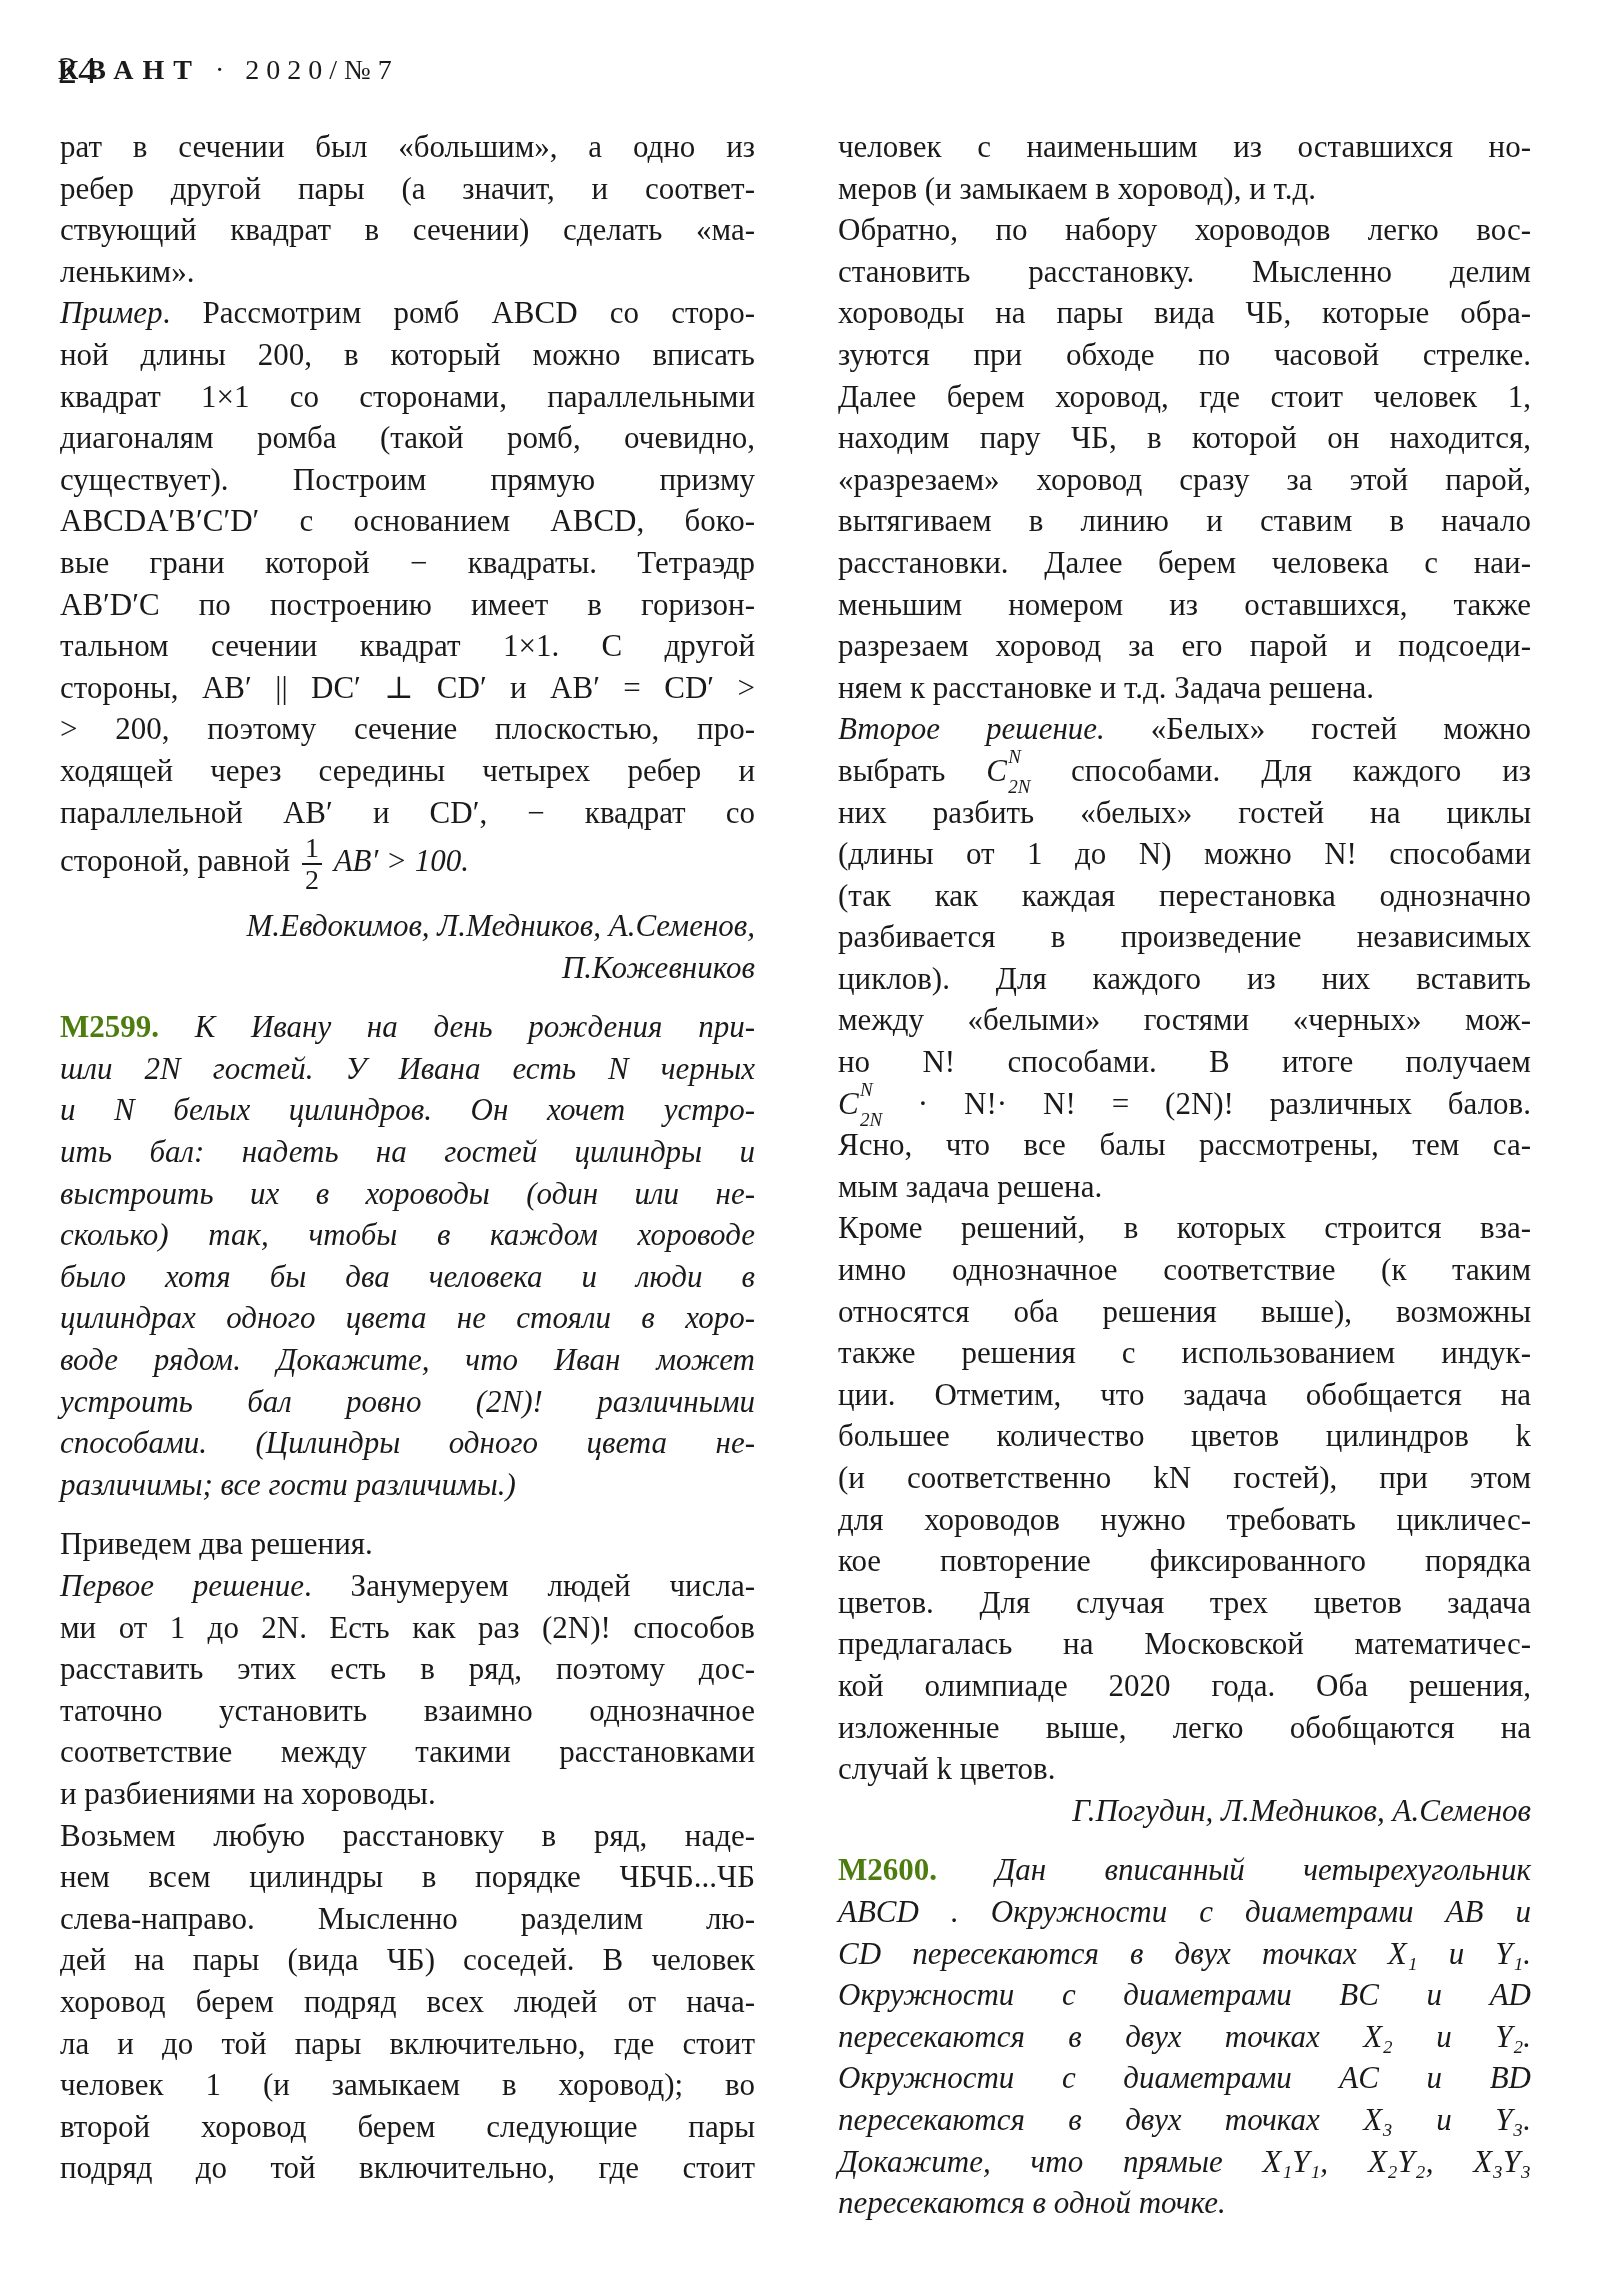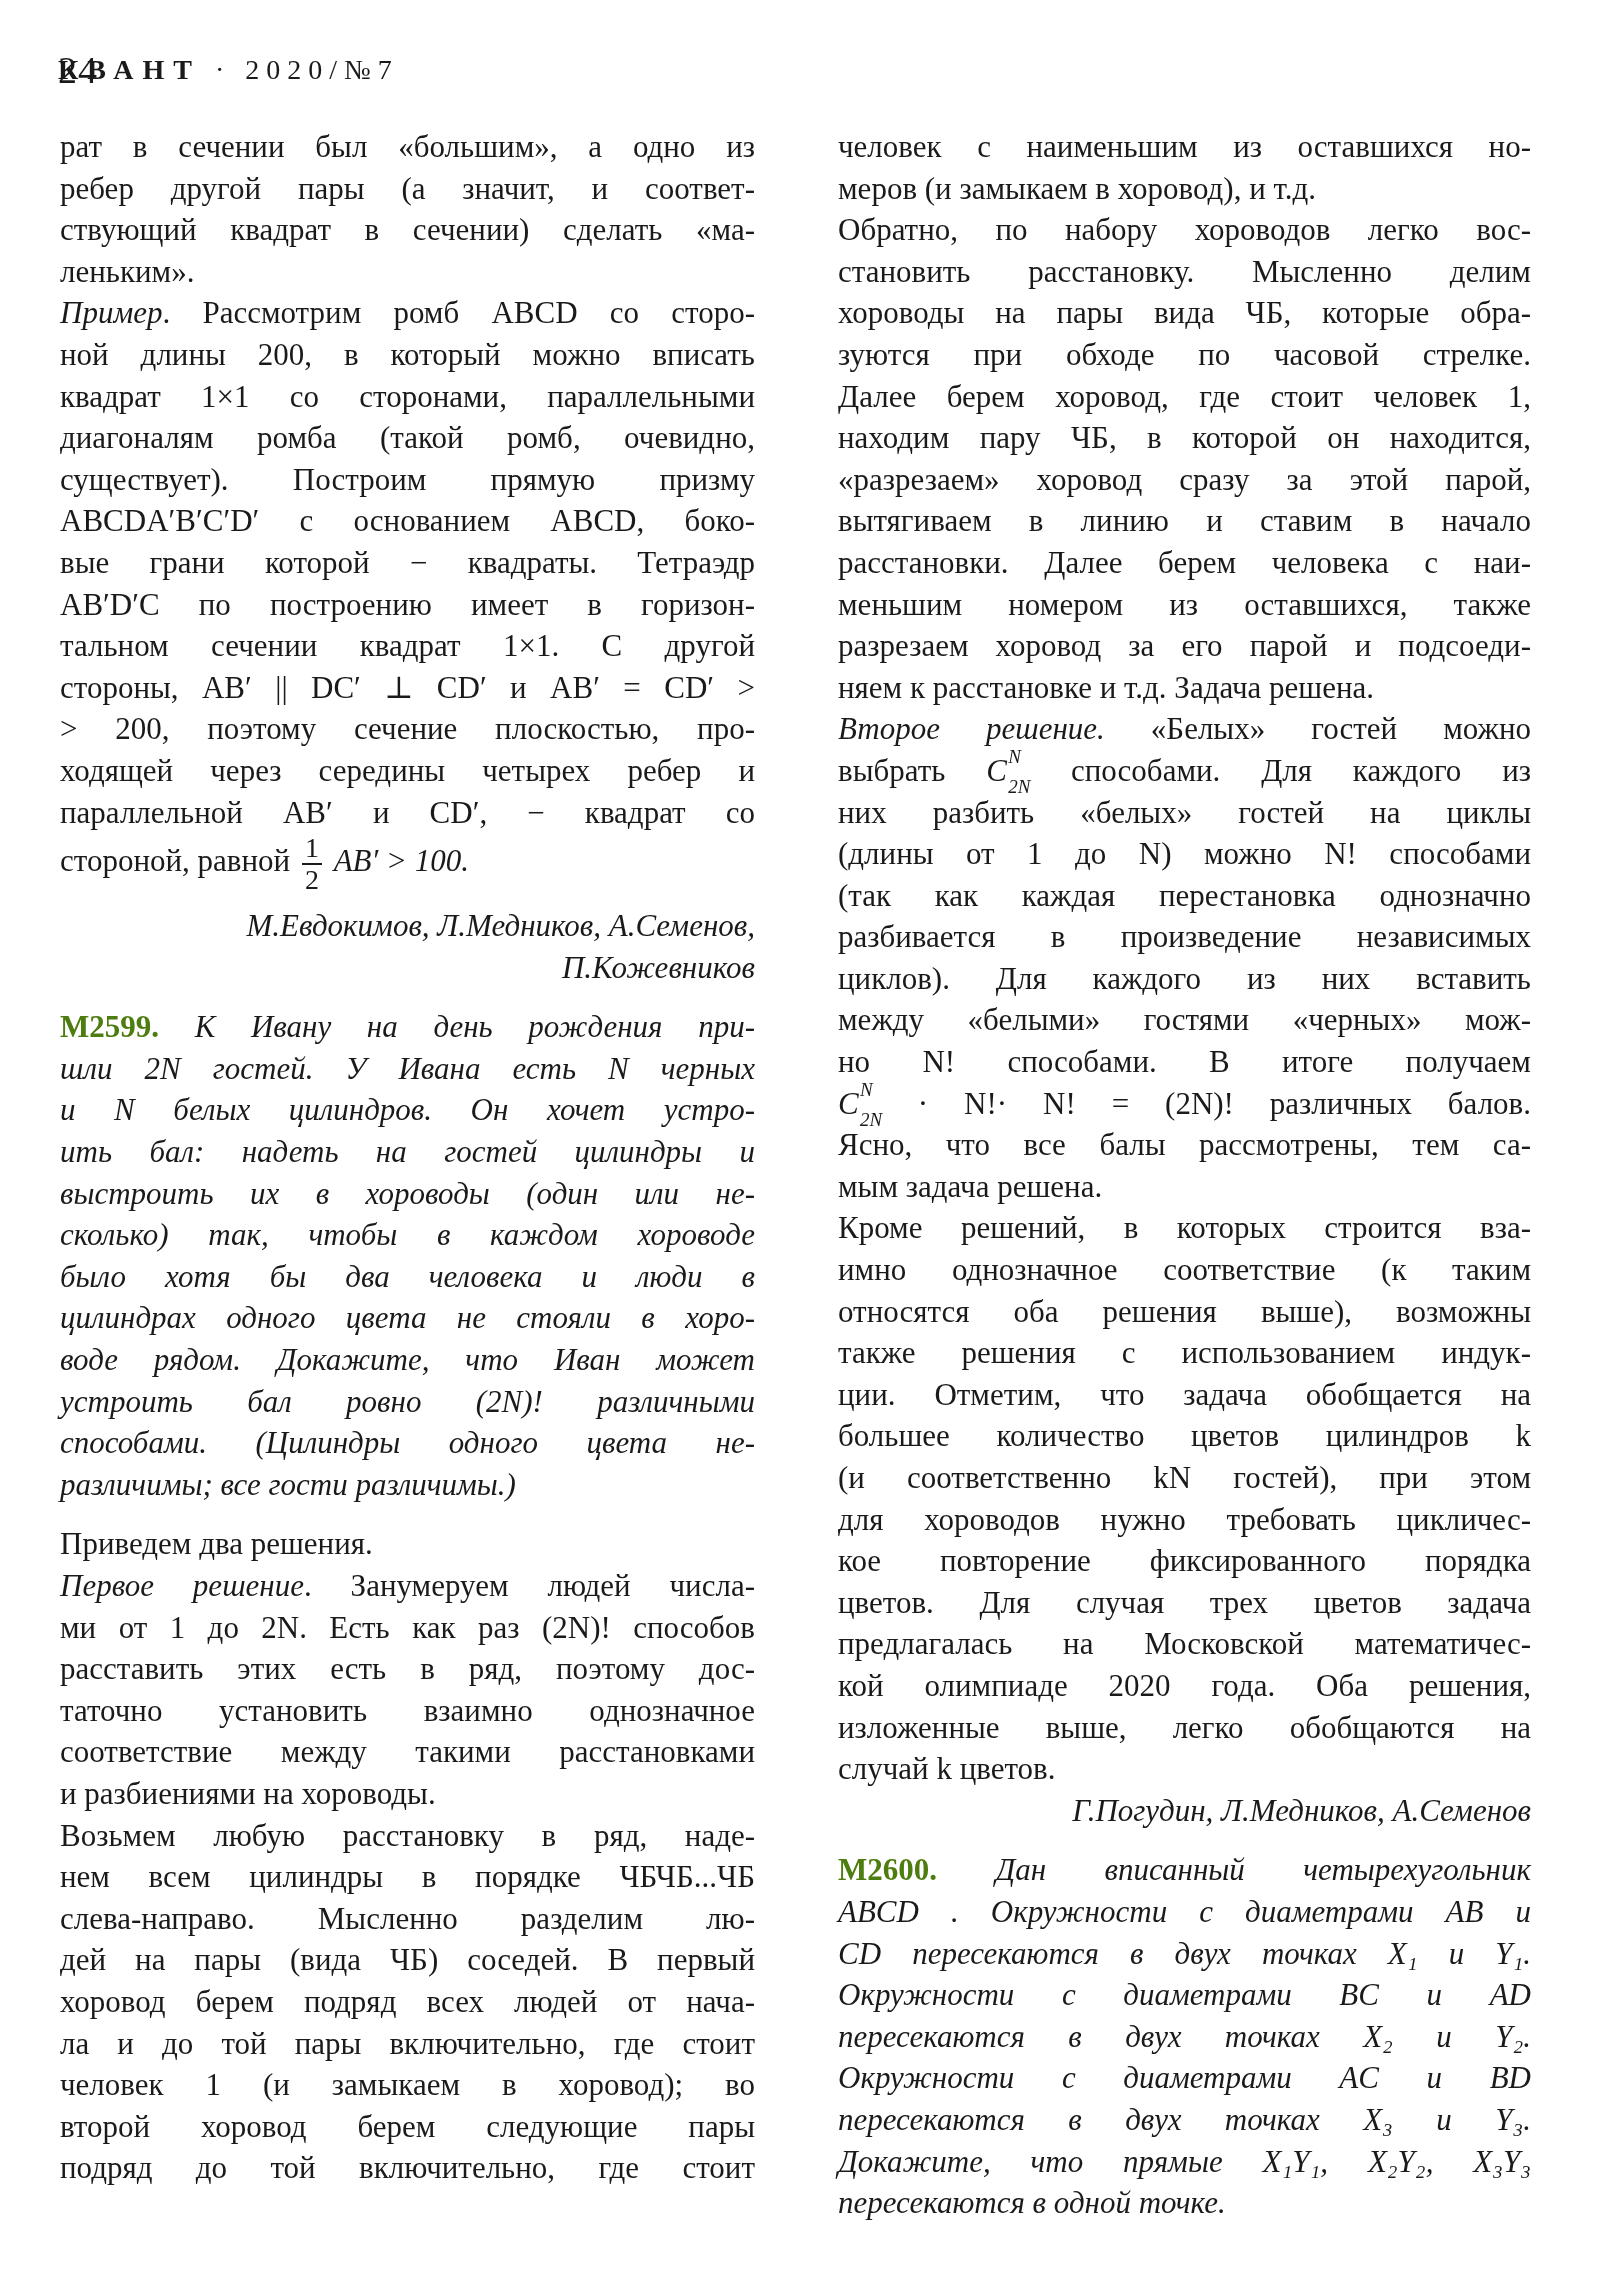--- a/index.html
+++ b/index.html
@@ -96,21 +96,21 @@
     <span class="ln">ми от 1 до 2N. Есть как раз (2N)! способов</span>
     <span class="ln">расставить этих есть в ряд, поэтому дос-</span>
     <span class="ln">таточно установить взаимно однозначное</span>
     <span class="ln">соответствие между такими расстановками</span>
     <span class="ln last">и разбиениями на хороводы.</span>
   </div>
   <div>
     <span class="ln">Возьмем любую расстановку в ряд, наде-</span>
     <span class="ln">нем всем цилиндры в порядке ЧБЧБ...ЧБ</span>
     <span class="ln">слева-направо. Мысленно разделим лю-</span>
-    <span class="ln">дей на пары (вида ЧБ) соседей. В первый</span>
+    <span class="ln">дей на пары (вида ЧБ) соседей. В человек</span>
     <span class="ln">хоровод берем подряд всех людей от нача-</span>
     <span class="ln">ла и до той пары включительно, где стоит</span>
     <span class="ln">человек 1 (и замыкаем в хоровод); во</span>
     <span class="ln">второй хоровод берем следующие пары</span>
     <span class="ln">подряд до той включительно, где стоит</span>
   </div>
 </div>
 
 <div class="col right">
   <div>

